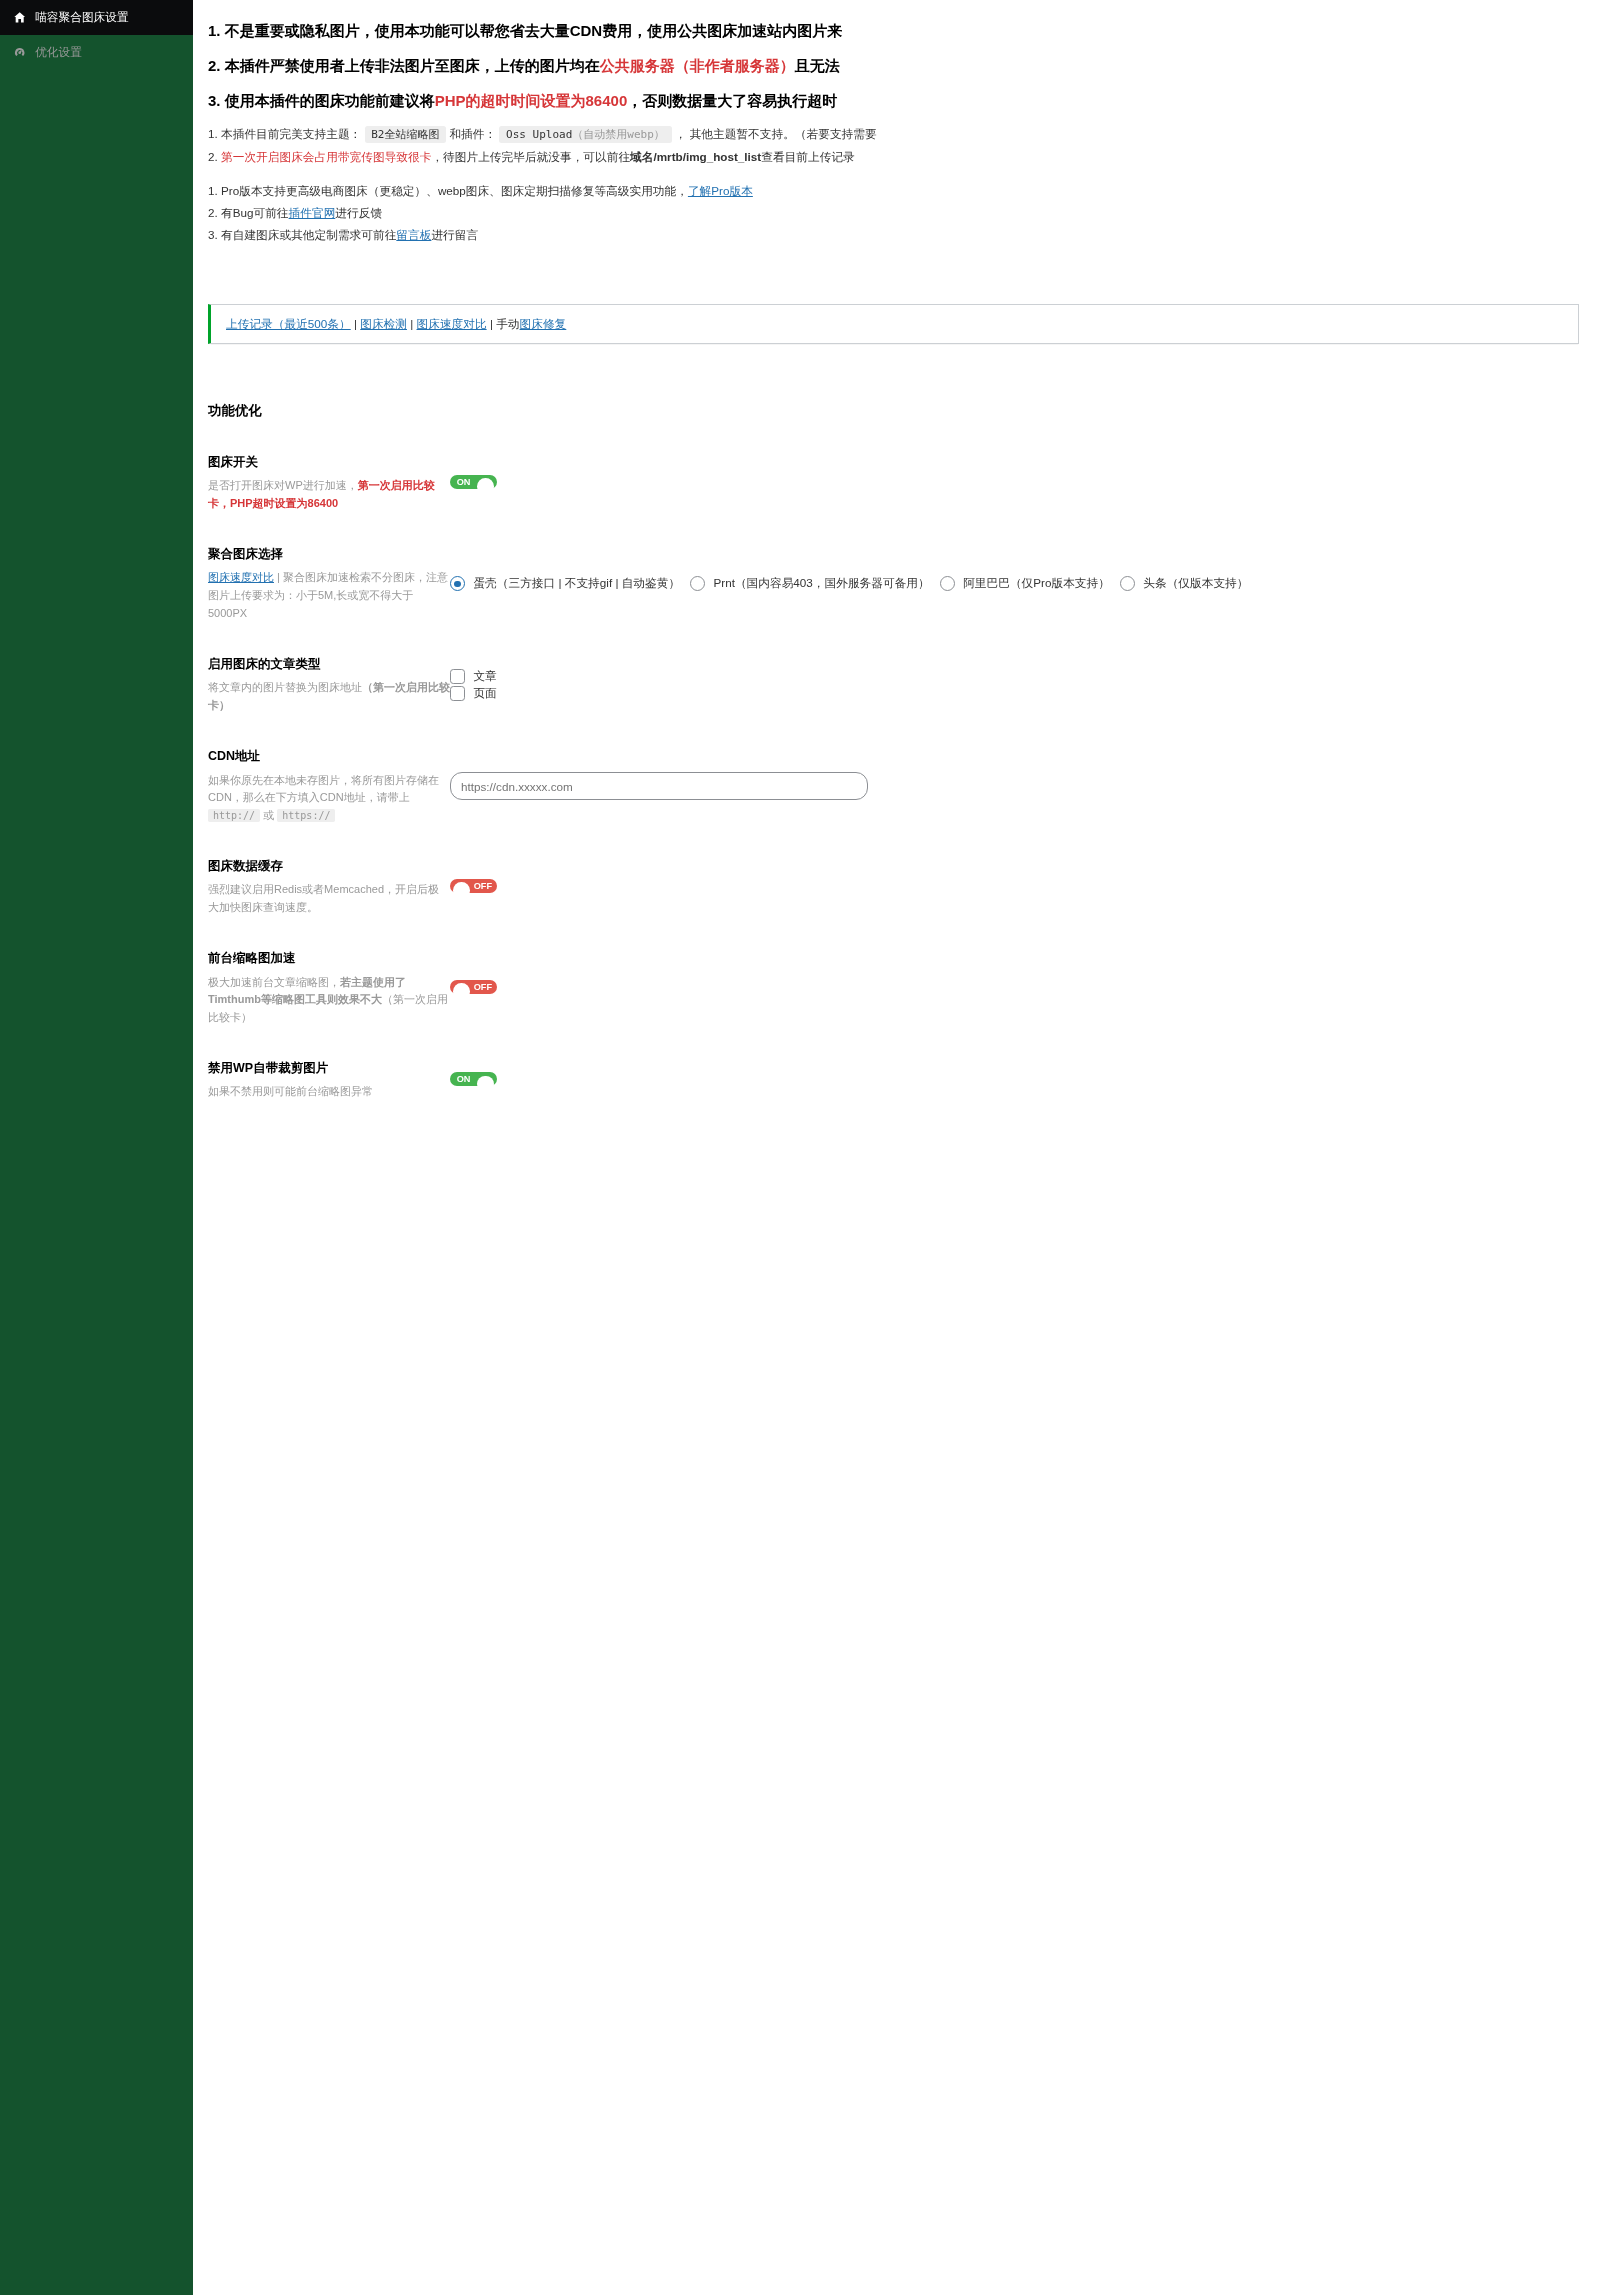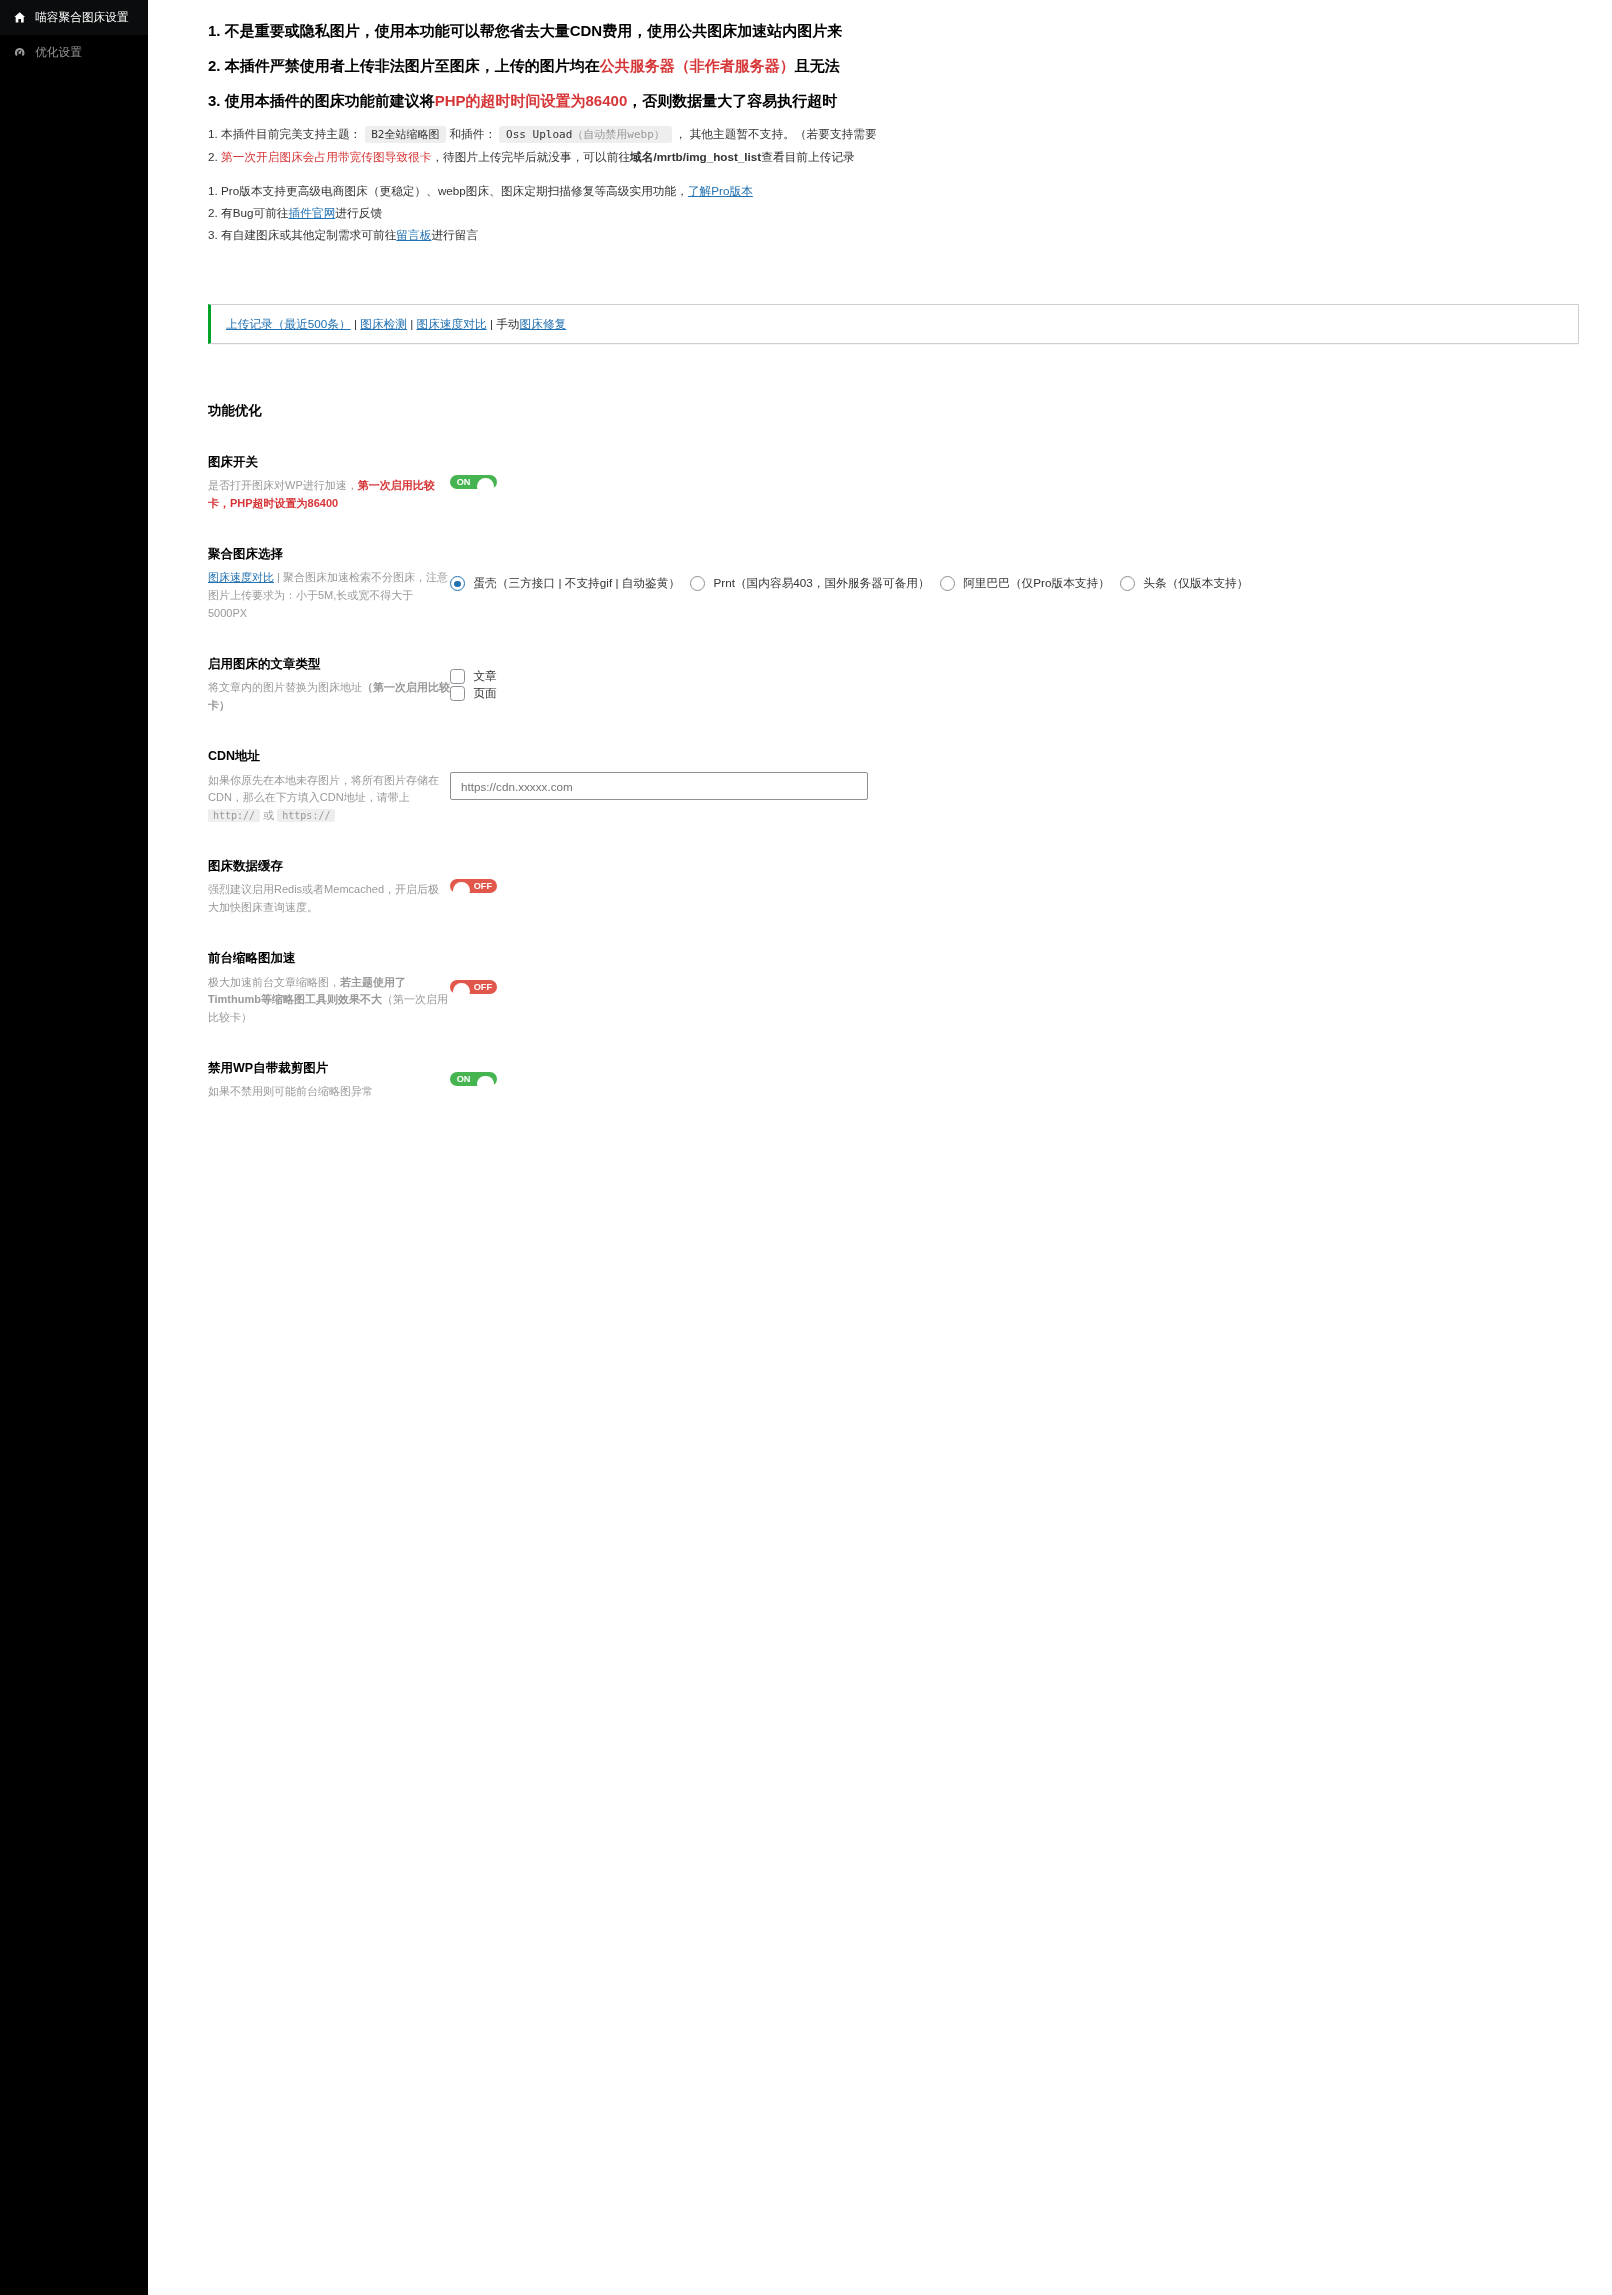--- a/index.html
+++ b/index.html
@@ -1,17 +1,17 @@
 <!DOCTYPE html>
 <html style="font-size:13.4px"><head>
 <meta charset="utf-8">
 <style>
 *{margin:0;padding:0;box-sizing:border-box}
 body{font-family:-apple-system,BlinkMacSystemFont,"Segoe UI","Microsoft YaHei",sans-serif;font-size:11.7px;color:#333;background:#fff}
-.sidebar{position:fixed;left:0;top:0;width:148px;height:100vh;background:#000000;color:#fff;z-index:100}
+.sidebar{position:fixed;left:0;top:0;width:193px;height:100vh;background:#14532d;color:#fff;z-index:100}
 .sidebar-item{display:flex;align-items:center;padding:10px 13.4px;color:#eee;font-size:11.7px;cursor:pointer}
 .sidebar-item.active{background:#0b0c0d;color:#fff;font-weight:500}
 .sidebar-item.inactive{color:#999}
 .sidebar-item .icon{margin-right:8.4px;width:13.4px;height:13.4px;display:inline-flex;align-items:center;justify-content:center}
 .main{margin-left:175px;padding:0}
 .intro{padding:16.7px 33px 16.7px 33px}
 .intro ol{list-style:none;counter-reset:item}
 .intro ol.big li{counter-increment:item;font-size:15px;font-weight:700;line-height:1.8;margin-bottom:8.4px;color:#000}
 .intro ol.big li:before{content:counter(item)". ";font-weight:700}
 .intro ol.small{counter-reset:item2;margin-top:8.4px}
@@ -39,21 +39,21 @@
 .toggle.on .label{left:6.7px}
 .toggle.off .label{right:5px}
 .radio-group{display:flex;gap:10px}
 .radio-item{display:flex;align-items:center;gap:8.4px;cursor:pointer}
 .radio{width:15px;height:15px;border:1.7px solid #2271b1;border-radius:50%;display:inline-flex;align-items:center;justify-content:center}
 .radio.checked:after{content:"";width:6.7px;height:6.7px;background:#2271b1;border-radius:50%}
 .radio.unchecked{border-color:#8c8f94}
 .check-group{display:flex;flex-direction:column;gap:2px}
 .check-item{display:flex;align-items:center;gap:8.4px;cursor:pointer}
 .checkbox{width:15px;height:15px;border:0.8px solid #8c8f94;border-radius:3.3px;background:#fff}
-.text-input{width:100%;max-width:418px;padding:6.7px 10px;border:0.8px solid #8c8f94;border-radius:2px;font-size:11.7px;color:#666}
+.text-input{width:100%;max-width:418px;padding:6.7px 10px;border:0.8px solid #8c8f94;border-radius:12px;font-size:11.7px;color:#666}
 .code{background:#eee;padding:0.8px 5px;font-family:monospace;font-size:10px;border-radius:1.7px}
 </style>
 </head>
 <body>
 
 <div class="sidebar">
   <div class="sidebar-item active">
     <span class="icon">
         <svg viewBox="0 0 20 20" width="13.4" height="13.4" fill="currentColor">
           <path d="M10 2l8 7h-2v8h-4v-5H8v5H4v-8H2z"></path>

